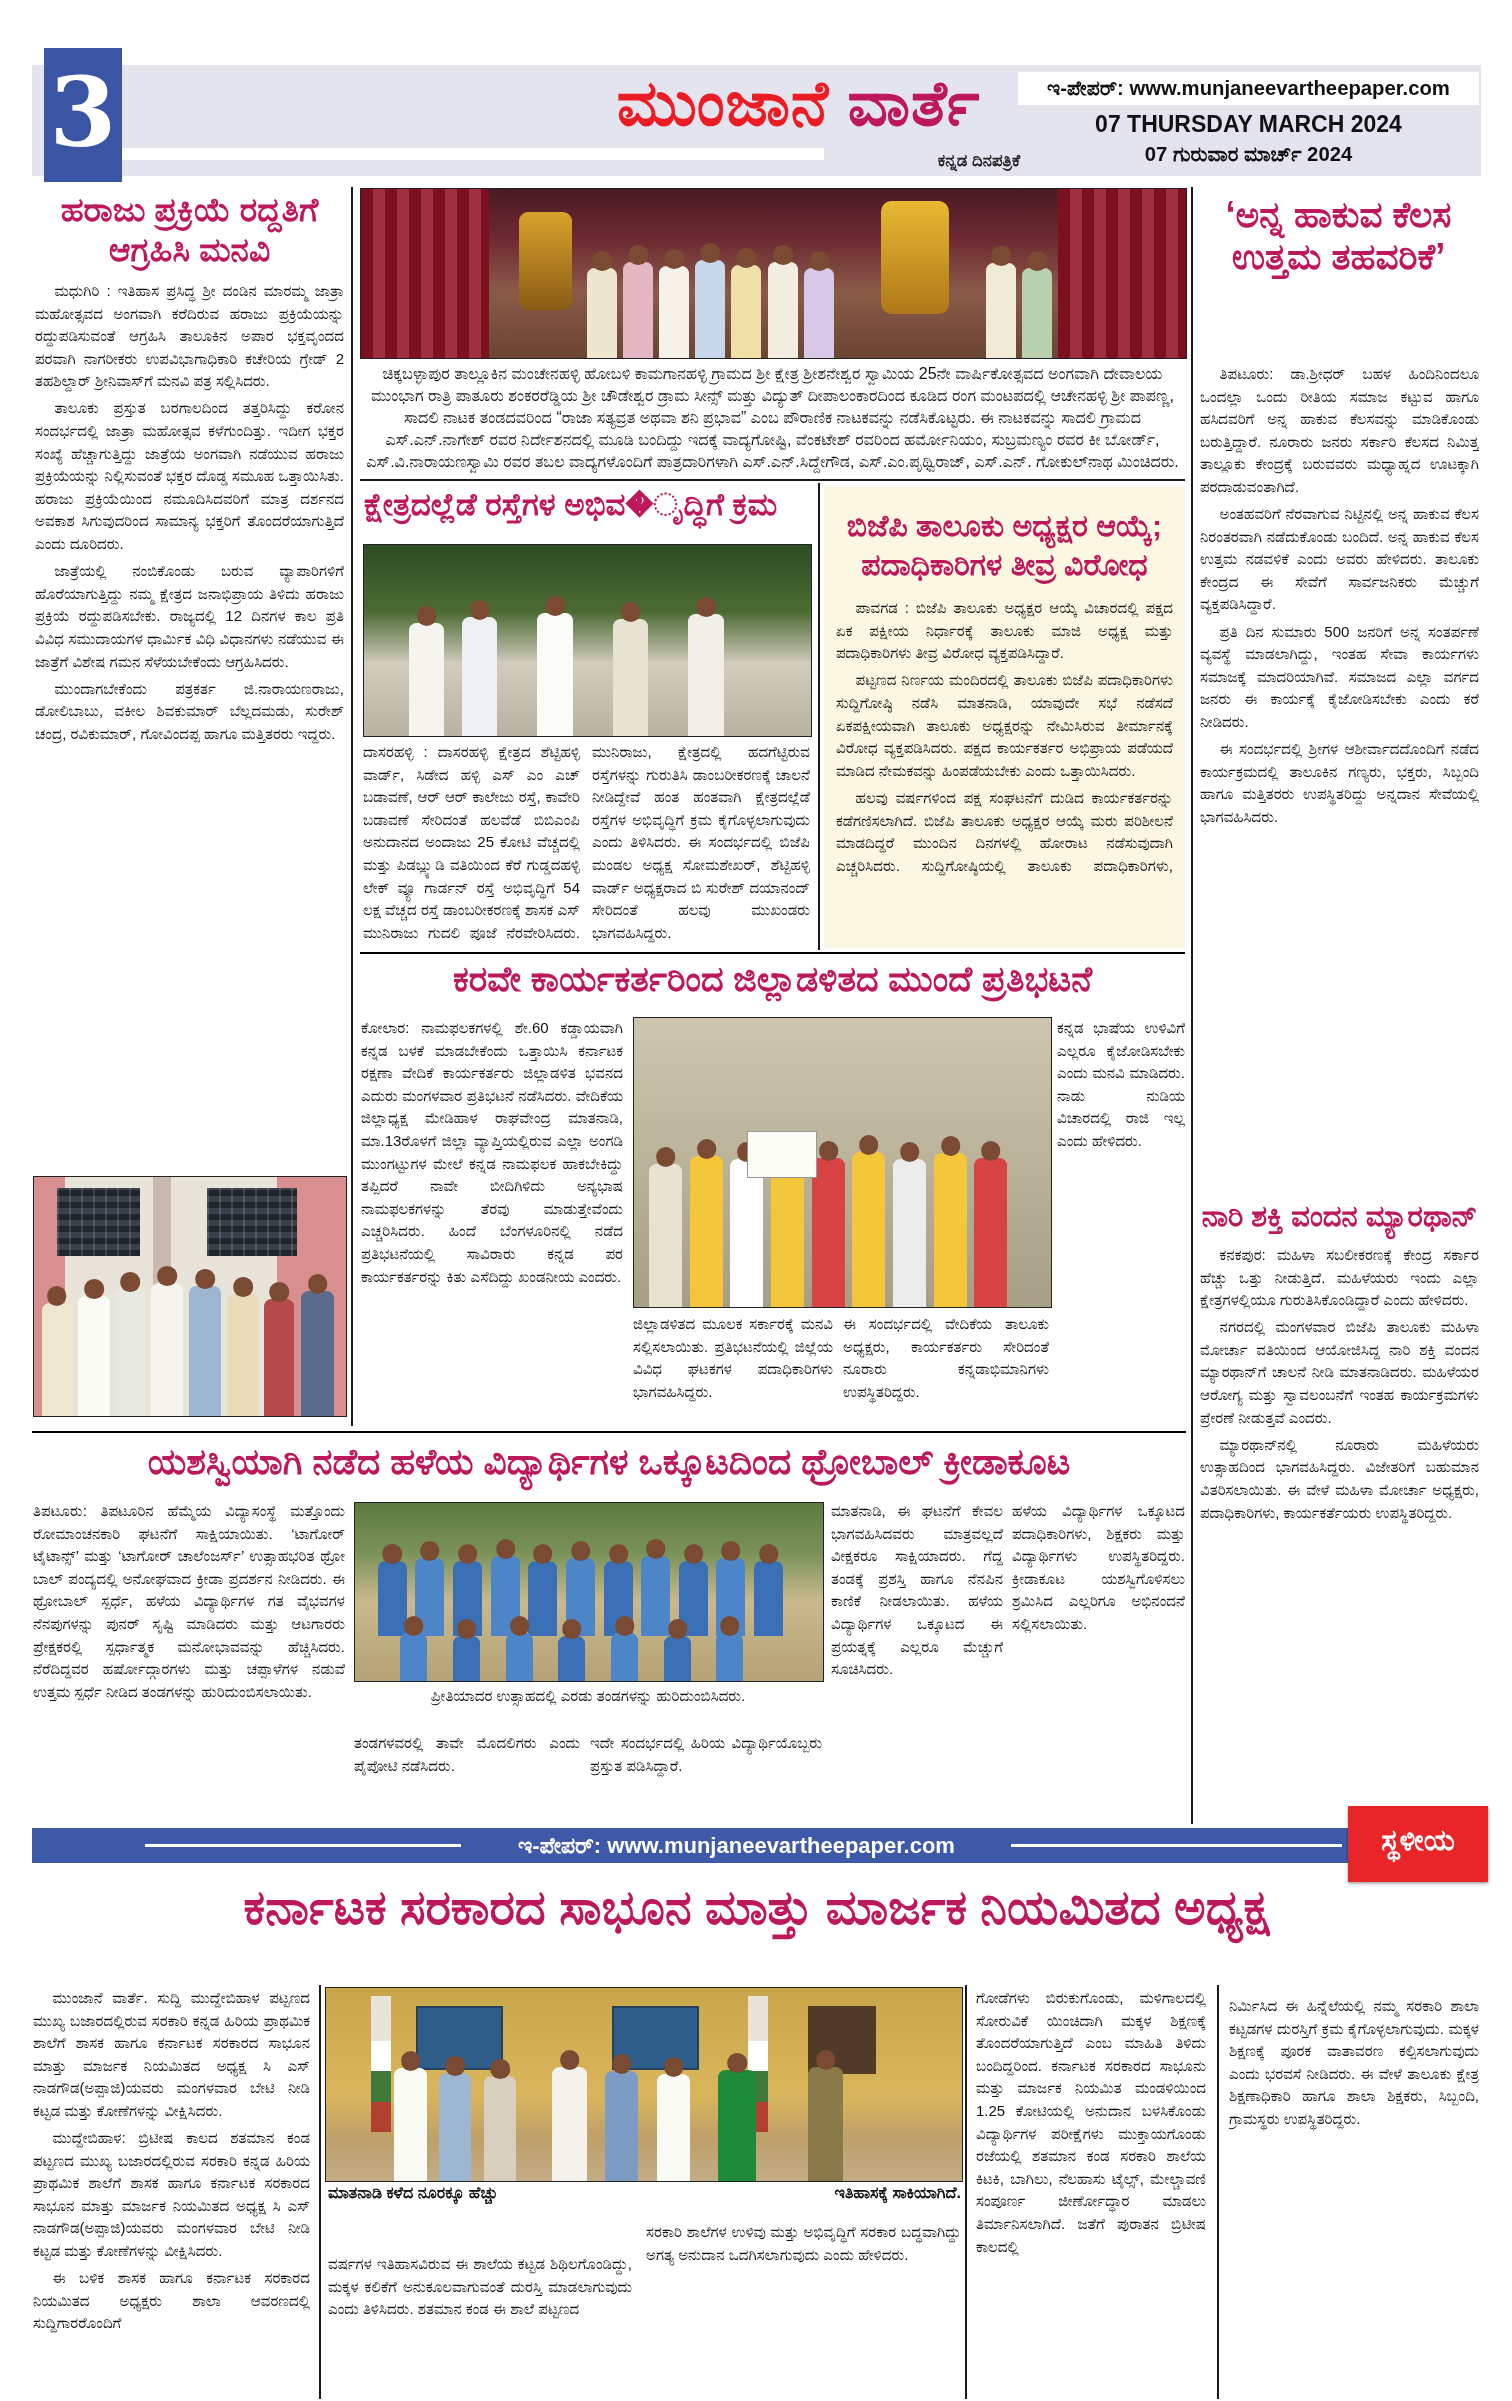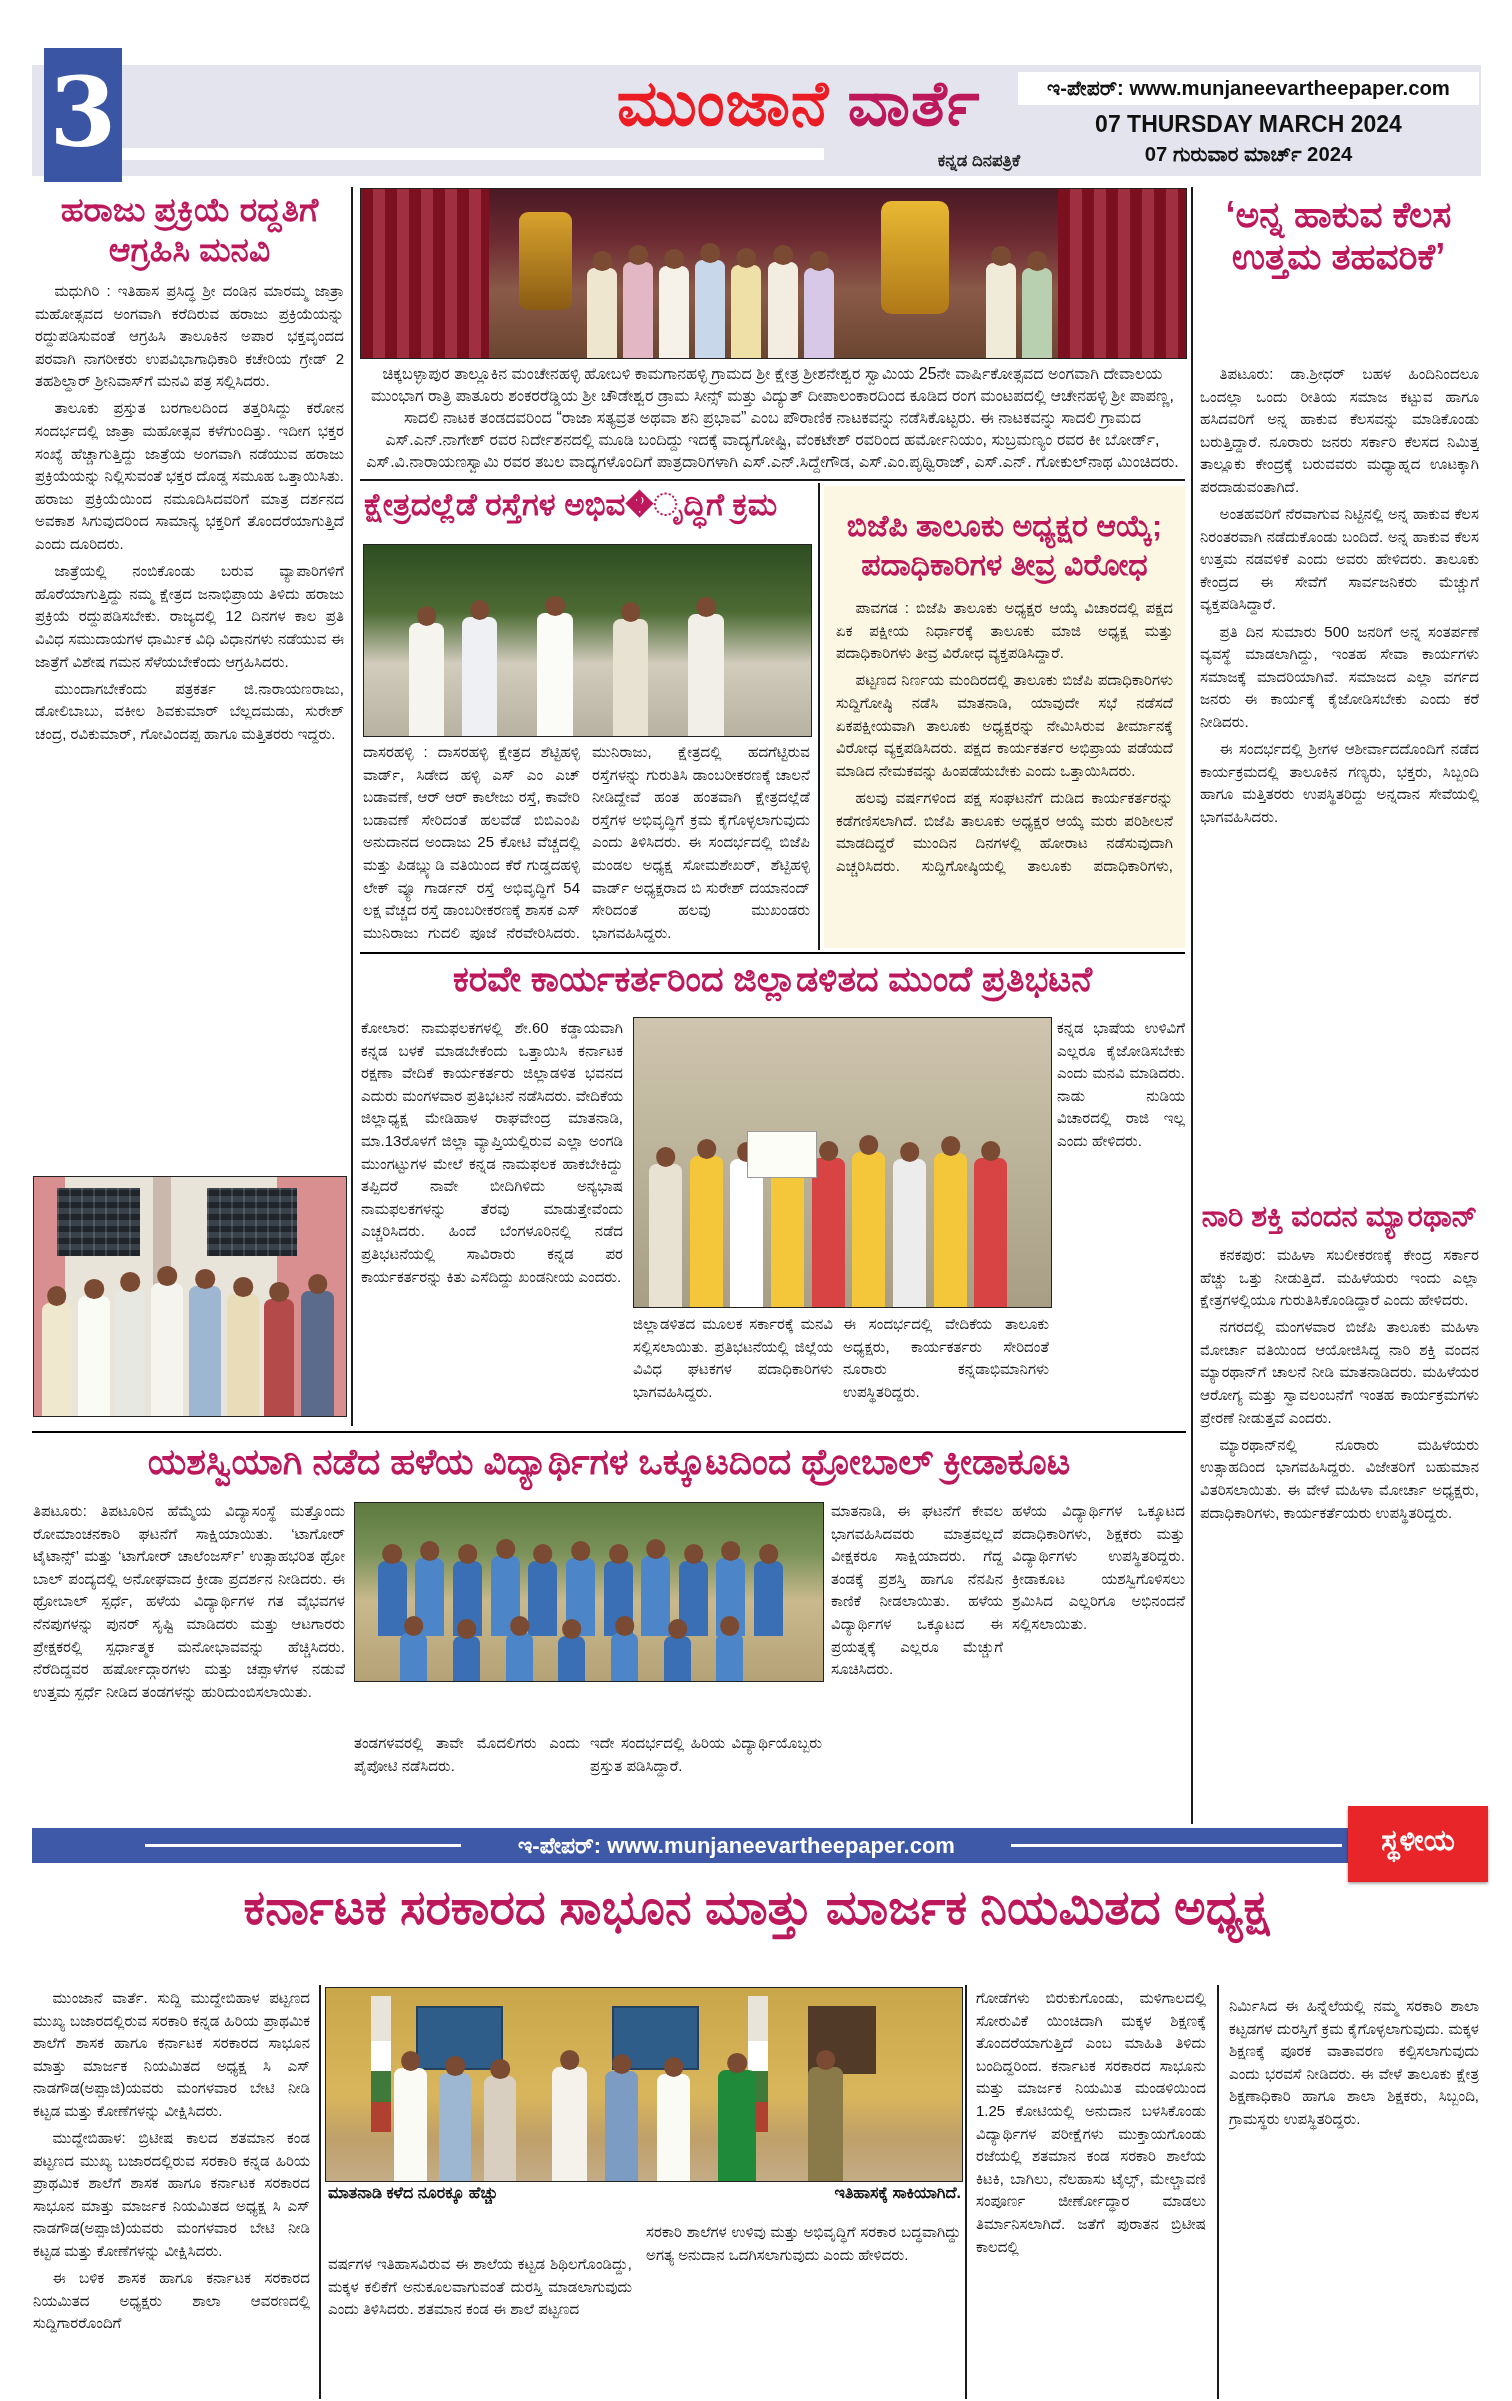--- a/index.html
+++ b/index.html
@@ -159,20 +159,21 @@
     <i class="pn" style="left:361px;bottom:45px;width:29px;height:78px;background:#4c86c9;"></i>
     <i class="pn" style="left:399px;bottom:45px;width:29px;height:75px;background:#3a6fb5;"></i>
     <i class="pn" style="left:45px;bottom:0;width:27px;height:48px;background:#4c86c9;"></i>
     <i class="pn" style="left:98px;bottom:0;width:27px;height:45px;background:#3a6fb5;"></i>
     <i class="pn" style="left:151px;bottom:0;width:27px;height:48px;background:#4c86c9;"></i>
     <i class="pn" style="left:203px;bottom:0;width:27px;height:45px;background:#3a6fb5;"></i>
     <i class="pn" style="left:256px;bottom:0;width:27px;height:48px;background:#4c86c9;"></i>
     <i class="pn" style="left:309px;bottom:0;width:27px;height:45px;background:#3a6fb5;"></i>
     <i class="pn" style="left:361px;bottom:0;width:27px;height:48px;background:#4c86c9;"></i>
   </div>
+  <div class="abs cap" style="left:354px;top:1685px;width:468px;height:42px;font-size:15px;">ಪ್ರೀತಿಯಾದರ ಉತ್ಸಾಹದಲ್ಲಿ ಎರಡು ತಂಡಗಳನ್ನು ಹುರಿದುಂಬಿಸಿದರು.</div>
   <div class="abs bd" style="left:354px;top:1732px;width:226px;height:89px;">ತಂಡಗಳವರಲ್ಲಿ ತಾವೇ ಮೊದಲಿಗರು ಎಂದು ಪೈಪೋಟಿ ನಡೆಸಿದರು.</div>
   <div class="abs bd" style="left:590px;top:1732px;width:232px;height:89px;">ಇದೇ ಸಂದರ್ಭದಲ್ಲಿ ಹಿರಿಯ ವಿದ್ಯಾರ್ಥಿಯೊಬ್ಬರು ಪ್ರಸ್ತುತ ಪಡಿಸಿದ್ದಾರೆ.</div>
   <div class="abs bd" style="left:831px;top:1500px;width:172px;height:322px;">ಮಾತನಾಡಿ, ಈ ಘಟನೆಗೆ ಕೇವಲ ಭಾಗವಹಿಸಿದವರು ಮಾತ್ರವಲ್ಲದೆ ವೀಕ್ಷಕರೂ ಸಾಕ್ಷಿಯಾದರು. ಗೆದ್ದ ತಂಡಕ್ಕೆ ಪ್ರಶಸ್ತಿ ಹಾಗೂ ನೆನಪಿನ ಕಾಣಿಕೆ ನೀಡಲಾಯಿತು. ಹಳೆಯ ವಿದ್ಯಾರ್ಥಿಗಳ ಒಕ್ಕೂಟದ ಈ ಪ್ರಯತ್ನಕ್ಕೆ ಎಲ್ಲರೂ ಮೆಚ್ಚುಗೆ ಸೂಚಿಸಿದರು.</div>
   <div class="abs bd" style="left:1012px;top:1500px;width:173px;height:322px;">ಹಳೆಯ ವಿದ್ಯಾರ್ಥಿಗಳ ಒಕ್ಕೂಟದ ಪದಾಧಿಕಾರಿಗಳು, ಶಿಕ್ಷಕರು ಮತ್ತು ವಿದ್ಯಾರ್ಥಿಗಳು ಉಪಸ್ಥಿತರಿದ್ದರು. ಕ್ರೀಡಾಕೂಟ ಯಶಸ್ವಿಗೊಳಿಸಲು ಶ್ರಮಿಸಿದ ಎಲ್ಲರಿಗೂ ಅಭಿನಂದನೆ ಸಲ್ಲಿಸಲಾಯಿತು.</div>
 
   <div class="abs hl center" style="left:1200px;top:194px;width:277px;font-size:36px;line-height:1.18;">‘ಅನ್ನ ಹಾಕುವ ಕೆಲಸ ಉತ್ತಮ ತಹವರಿಕೆ’</div>
   <div class="abs bd" style="left:1200px;top:363px;width:279px;height:825px;">
     <p>ತಿಪಟೂರು: ಡಾ.ಶ್ರೀಧರ್ ಬಹಳ ಹಿಂದಿನಿಂದಲೂ ಒಂದಲ್ಲಾ ಒಂದು ರೀತಿಯ ಸಮಾಜ ಕಟ್ಟುವ ಹಾಗೂ ಹಸಿದವರಿಗೆ ಅನ್ನ ಹಾಕುವ ಕೆಲಸವನ್ನು ಮಾಡಿಕೊಂಡು ಬರುತ್ತಿದ್ದಾರೆ. ನೂರಾರು ಜನರು ಸರ್ಕಾರಿ ಕೆಲಸದ ನಿಮಿತ್ತ ತಾಲ್ಲೂಕು ಕೇಂದ್ರಕ್ಕೆ ಬರುವವರು ಮಧ್ಯಾಹ್ನದ ಊಟಕ್ಕಾಗಿ ಪರದಾಡುವಂತಾಗಿದೆ.</p>
     <p>ಅಂತಹವರಿಗೆ ನೆರವಾಗುವ ನಿಟ್ಟಿನಲ್ಲಿ ಅನ್ನ ಹಾಕುವ ಕೆಲಸ ನಿರಂತರವಾಗಿ ನಡೆದುಕೊಂಡು ಬಂದಿದೆ. ಅನ್ನ ಹಾಕುವ ಕೆಲಸ ಉತ್ತಮ ನಡವಳಿಕೆ ಎಂದು ಅವರು ಹೇಳಿದರು. ತಾಲೂಕು ಕೇಂದ್ರದ ಈ ಸೇವೆಗೆ ಸಾರ್ವಜನಿಕರು ಮೆಚ್ಚುಗೆ ವ್ಯಕ್ತಪಡಿಸಿದ್ದಾರೆ.</p>
     <p>ಪ್ರತಿ ದಿನ ಸುಮಾರು 500 ಜನರಿಗೆ ಅನ್ನ ಸಂತರ್ಪಣೆ ವ್ಯವಸ್ಥೆ ಮಾಡಲಾಗಿದ್ದು, ಇಂತಹ ಸೇವಾ ಕಾರ್ಯಗಳು ಸಮಾಜಕ್ಕೆ ಮಾದರಿಯಾಗಿವೆ. ಸಮಾಜದ ಎಲ್ಲಾ ವರ್ಗದ ಜನರು ಈ ಕಾರ್ಯಕ್ಕೆ ಕೈಜೋಡಿಸಬೇಕು ಎಂದು ಕರೆ ನೀಡಿದರು.</p>

